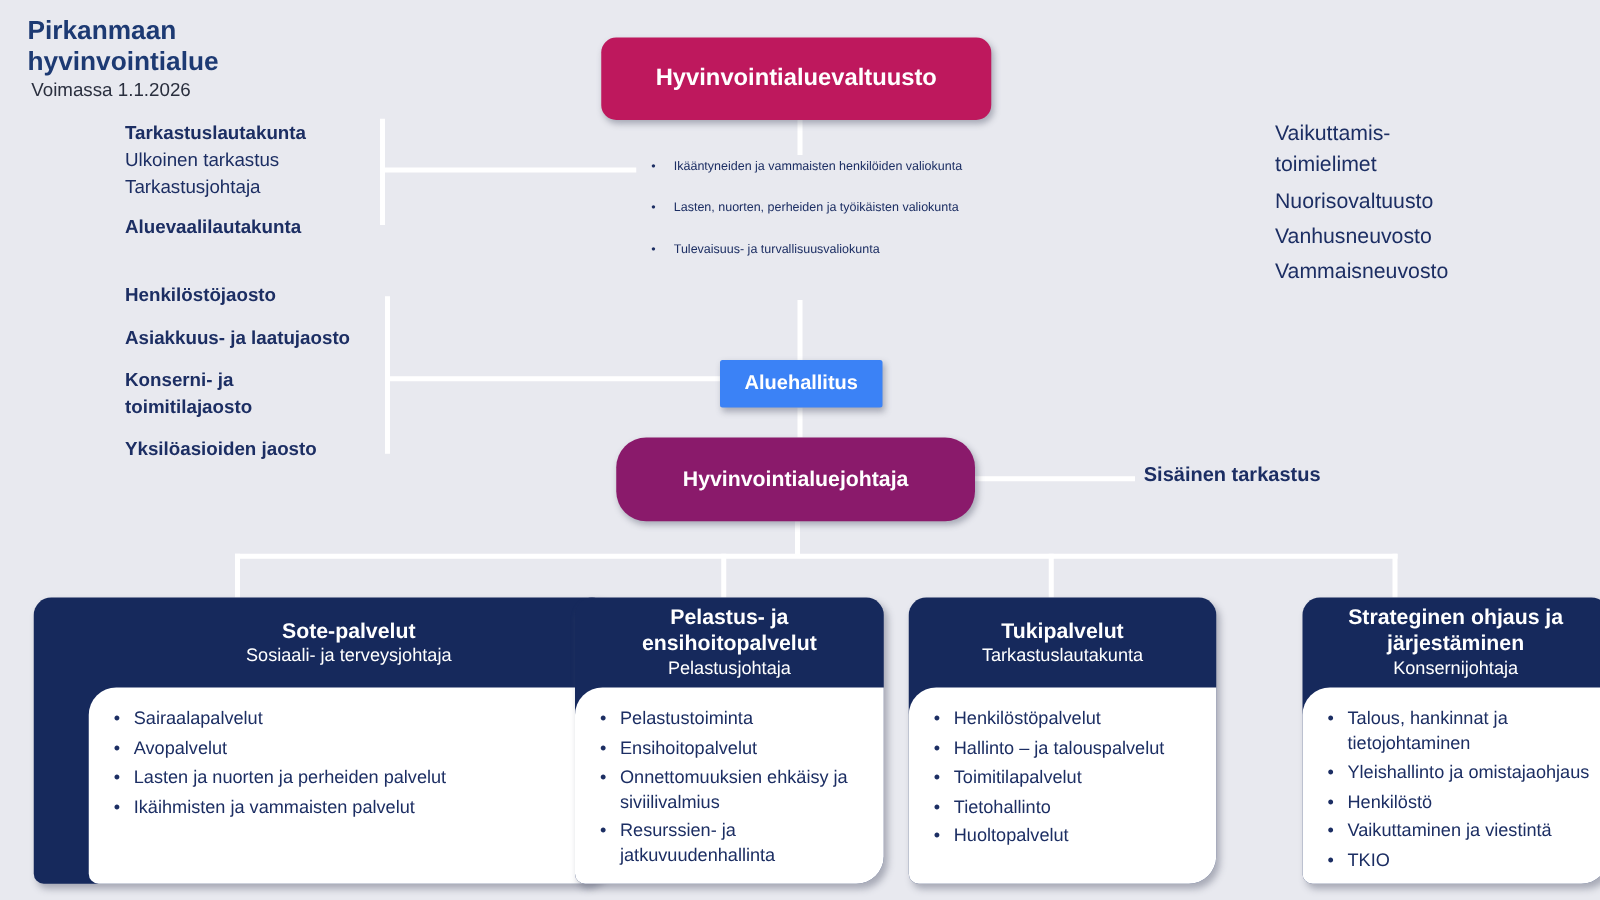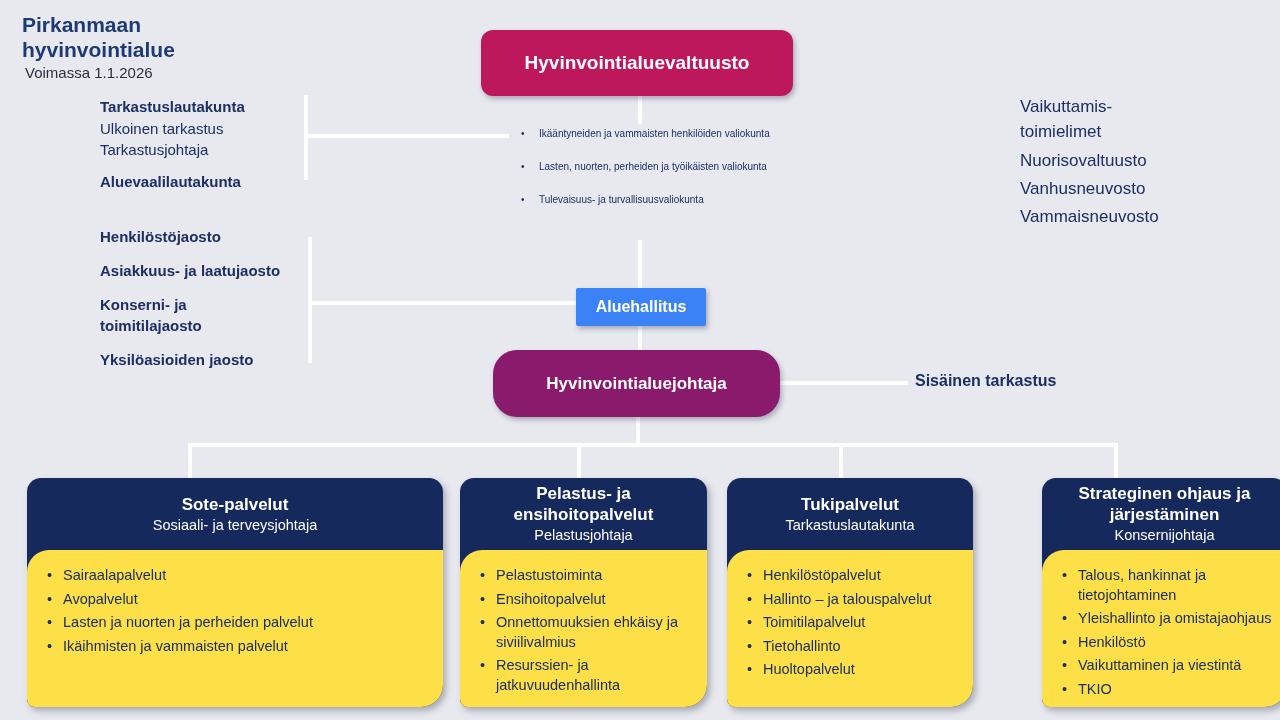--- a/index.html
+++ b/index.html
@@ -46,24 +46,24 @@
   .influence .title{font-weight:normal;line-height:25px;margin-bottom:3px;}
   .influence .item{line-height:28px;}
 
   .sisainen{position:absolute;left:915px;top:372px;font-size:16px;font-weight:bold;}
 
   
   .card{position:absolute;top:478px;height:229px;display:flex;flex-direction:column;background:#16295c;border-radius:14px 14px 22px 8px;box-shadow:3px 4px 6px rgba(90,95,115,0.45);}
   .card-header{height:72px;min-height:72px;display:flex;flex-direction:column;align-items:center;justify-content:center;color:#ffffff;text-align:center;border-radius:14px 14px 0 0;padding:0 4px;}
   .card-title{font-size:17px;font-weight:bold;line-height:21px;}
   .card-director{font-size:14.5px;line-height:19px;margin-top:1px;}
-  .card-body{flex:1;background:#fde047;border-radius:22px 0 22px 8px;padding:16px 8px 0 16px;}
+  .card-body{flex:1;background:#ffffff;border-radius:22px 0 22px 8px;padding:16px 8px 0 16px;}
   .card-body li{position:relative;padding-left:20px;margin-bottom:4px;font-size:14.5px;line-height:19.5px;color:#1c2e63;}
   .card-body li::before{content:"\2022";position:absolute;left:4px;}
-  .card1{left:27px;width:416px;}
+  .card1{left:27px;width:416px;padding-left:44px;}
   .card2{left:460px;width:247px;}
   .card3{left:727px;width:246px;}
   .card4{left:1042px;width:245px;justify-content:space-between;}
 </style>
 </head>
 <body>
 
 <div class="canvas">
 
   <div class="logo preline">Pirkanmaan

